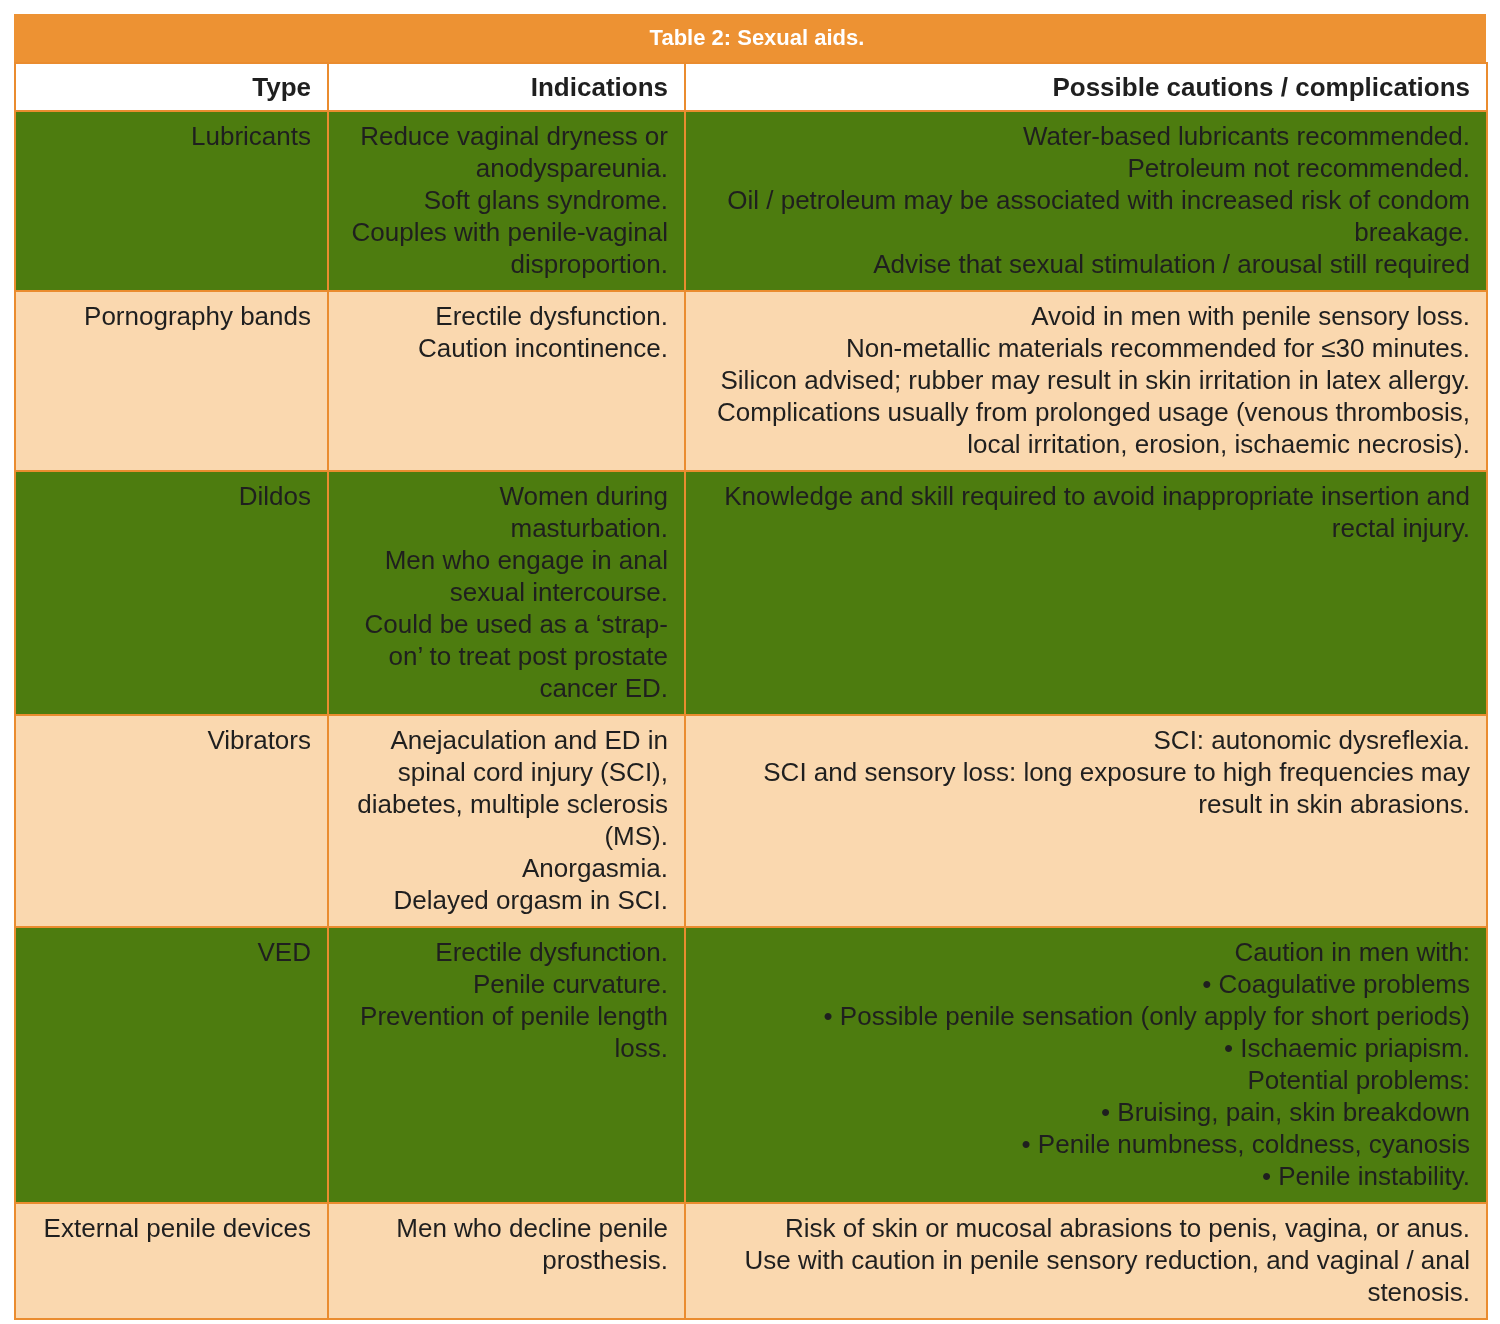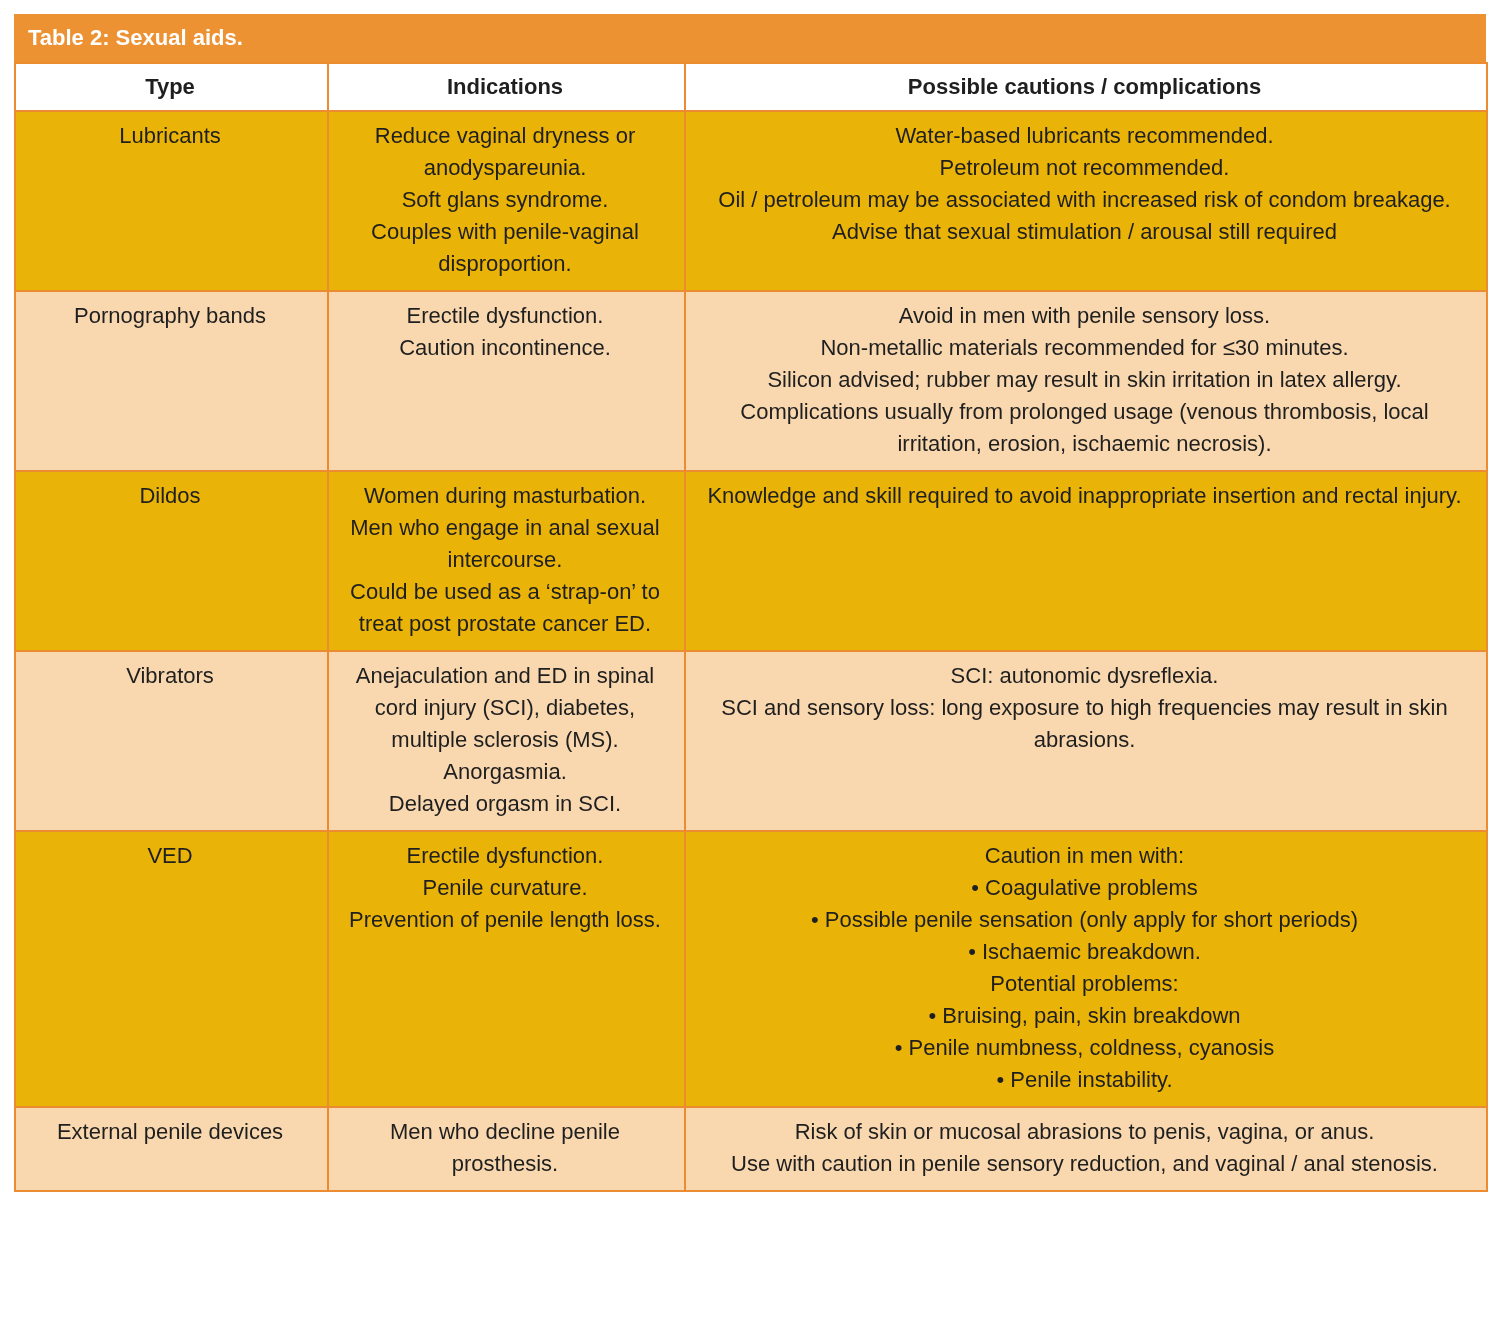--- a/index.html
+++ b/index.html
@@ -20,44 +20,45 @@
     position:absolute;left:14px;top:14px;width:1472px;
   }
   .title-bar{
     background:var(--accent);
     color:var(--title-text);
     font-weight:700;
     font-size:22px;
     height:48px;
     line-height:48px;
     padding-left:14px;
+    text-align:center;
   }
   table{
     width:100%;
     border-collapse:collapse;
     table-layout:fixed;
   }
   col.c1{width:313px;}
   col.c2{width:357px;}
   col.c3{width:802px;}
   th,td{
     border:2px solid var(--border);
     vertical-align:top;
-    text-align:center;
+    text-align:right;
     padding:8px 16px 10px 13px;
-    font-size:22px;
+    font-size:26px;
     line-height:32px;
   }
   thead th{
     background:#ffffff;
     font-weight:700;
     padding-top:7px;
     padding-bottom:7px;
   }
-  tbody td{background:#eab308;}
+  tbody td{background:#4d7c0f;}
   tr.tint td{background:var(--tint);}
   .line{margin:0;}
 </style>
 </head>
 <body>
 
 <div class="table-wrap">
   <div class="title-bar">Table 2: Sexual aids.</div>
   <table>
     <colgroup>
@@ -137,21 +138,21 @@
           </td>
           <td>
             <div class="line">Erectile dysfunction.</div>
             <div class="line">Penile curvature.</div>
             <div class="line">Prevention of penile length loss.</div>
           </td>
           <td>
             <div class="line">Caution in men with:</div>
             <div class="line">• Coagulative problems</div>
             <div class="line">• Possible penile sensation (only apply for short periods)</div>
-            <div class="line">• Ischaemic breakdown.</div>
+            <div class="line">• Ischaemic priapism.</div>
             <div class="line">Potential problems:</div>
             <div class="line">• Bruising, pain, skin breakdown</div>
             <div class="line">• Penile numbness, coldness, cyanosis</div>
             <div class="line">• Penile instability.</div>
           </td>
         </tr>
         <tr class="tint">
           <td>
             <div class="line">External penile devices</div>
           </td>

